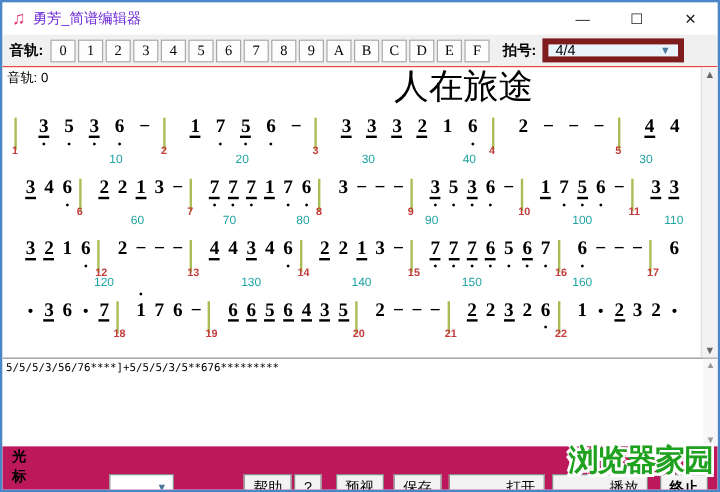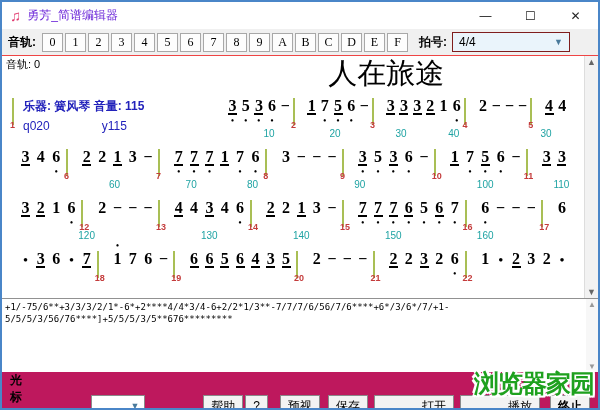--- a/index.html
+++ b/index.html
@@ -14,21 +14,21 @@
   .win-controls{margin-left:auto;display:flex;height:100%;}
   .ctrl{width:45px;height:100%;display:flex;align-items:center;justify-content:center;
     font-size:12px;color:#222;border:none;background:transparent;padding:0;}
   
   .toolbar{height:26px;display:flex;align-items:center;padding:10px 6px;flex:none;background:#f0f0f0;}
   .tb-label{font-size:12px;font-weight:bold;color:#000;margin-right:5px;}
   .tb-btns{display:flex;}
   .tb-btn{width:21px;height:19px;margin:0 1px;background:#fdfdfd;border:1px solid #a8a8a8;
     font-family:"Liberation Serif",serif;font-size:12px;line-height:1;padding:0;}
   .ts-label{font-size:12px;font-weight:bold;margin:0 5px 0 10px;}
-  .ts-select{width:118px;height:20px;border:1px solid #7f1d1d;background:#eaf4fb;
+  .ts-select{width:118px;height:20px;border:5px solid #7f1d1d;background:#eaf4fb;
     display:flex;align-items:center;justify-content:space-between;padding:0 6px;font-size:12px;}
   .chev{font-size:9px;color:#4a7a9b;}
   
   .score-wrap{height:243px;border-top:1px solid #ef4444;background:#fff;display:flex;flex:none;}
   .score-main{flex:1;position:relative;overflow:hidden;}
   .track-status{position:absolute;top:1px;left:4px;font-size:11px;color:#000;}
   .score-title{height:36px;line-height:34px;width:76%;text-align:right;
     font-family:"Liberation Serif",serif;font-size:29px;color:#000;}
   .score-line{height:51px;position:relative;display:flex;justify-content:space-between;
     align-items:flex-start;padding:5px 16px 0 18px;}
@@ -116,27 +116,20 @@
   <div class="score-wrap">
     <div class="score-main">
       <span class="track-status">音轨: 0</span>
       <div class="score-title">人在旅途</div>
       <div id="score-lines">
         <div class="score-line line1">
           <span class="tk bar">
               <i class="bline"></i>
               <em class="rnum">1</em>
             </span>
-          <div class="lead">
-            <div class="lead-top">乐器: 簧风琴 音量: 115</div>
-            <div class="lead-bot">
-              <span>q020</span>
-              <span>y115</span>
-            </div>
-          </div>
           <div class="line1-notes">
               <span class="tk"><b class="nv ul">3</b><i class="dotb">•</i></span>
               <span class="tk"><b class="nv">5</b><i class="dotb">•</i></span>
               <span class="tk"><b class="nv ul">3</b><i class="dotb">•</i></span>
               <span class="tk"><b class="nv">6</b><i class="dotb">•</i><i class="tnum">10</i></span>
               <span class="tk dash"><b class="nv">−</b></span>
               <span class="tk bar">
                 <i class="bline"></i>
                 <em class="rnum">2</em>
               </span>
@@ -340,21 +333,20 @@
         </div>
     </div>
     <div class="vscroll">
       <span class="varrow">▲</span>
       <span class="varrow">▼</span>
     </div>
   </div>
 
   <div class="code-wrap">
     <div class="code-editor">
-        <div>+1/-75/6**+3/3/3/2/1*-6*+2****4/4*3/4-6+2/2*1/3**-7/7/7/6/56/7/6****+6*/3/6*/7/+1-</div>
         <div>5/5/5/3/56/76****]+5/5/5/3/5**676*********</div>
       </div>
     <div class="code-scroll">
       <span>▲</span>
       <span>▼</span>
     </div>
   </div>
 
   <div class="statusbar">
     <span class="cursor-label">光标位置:</span>

